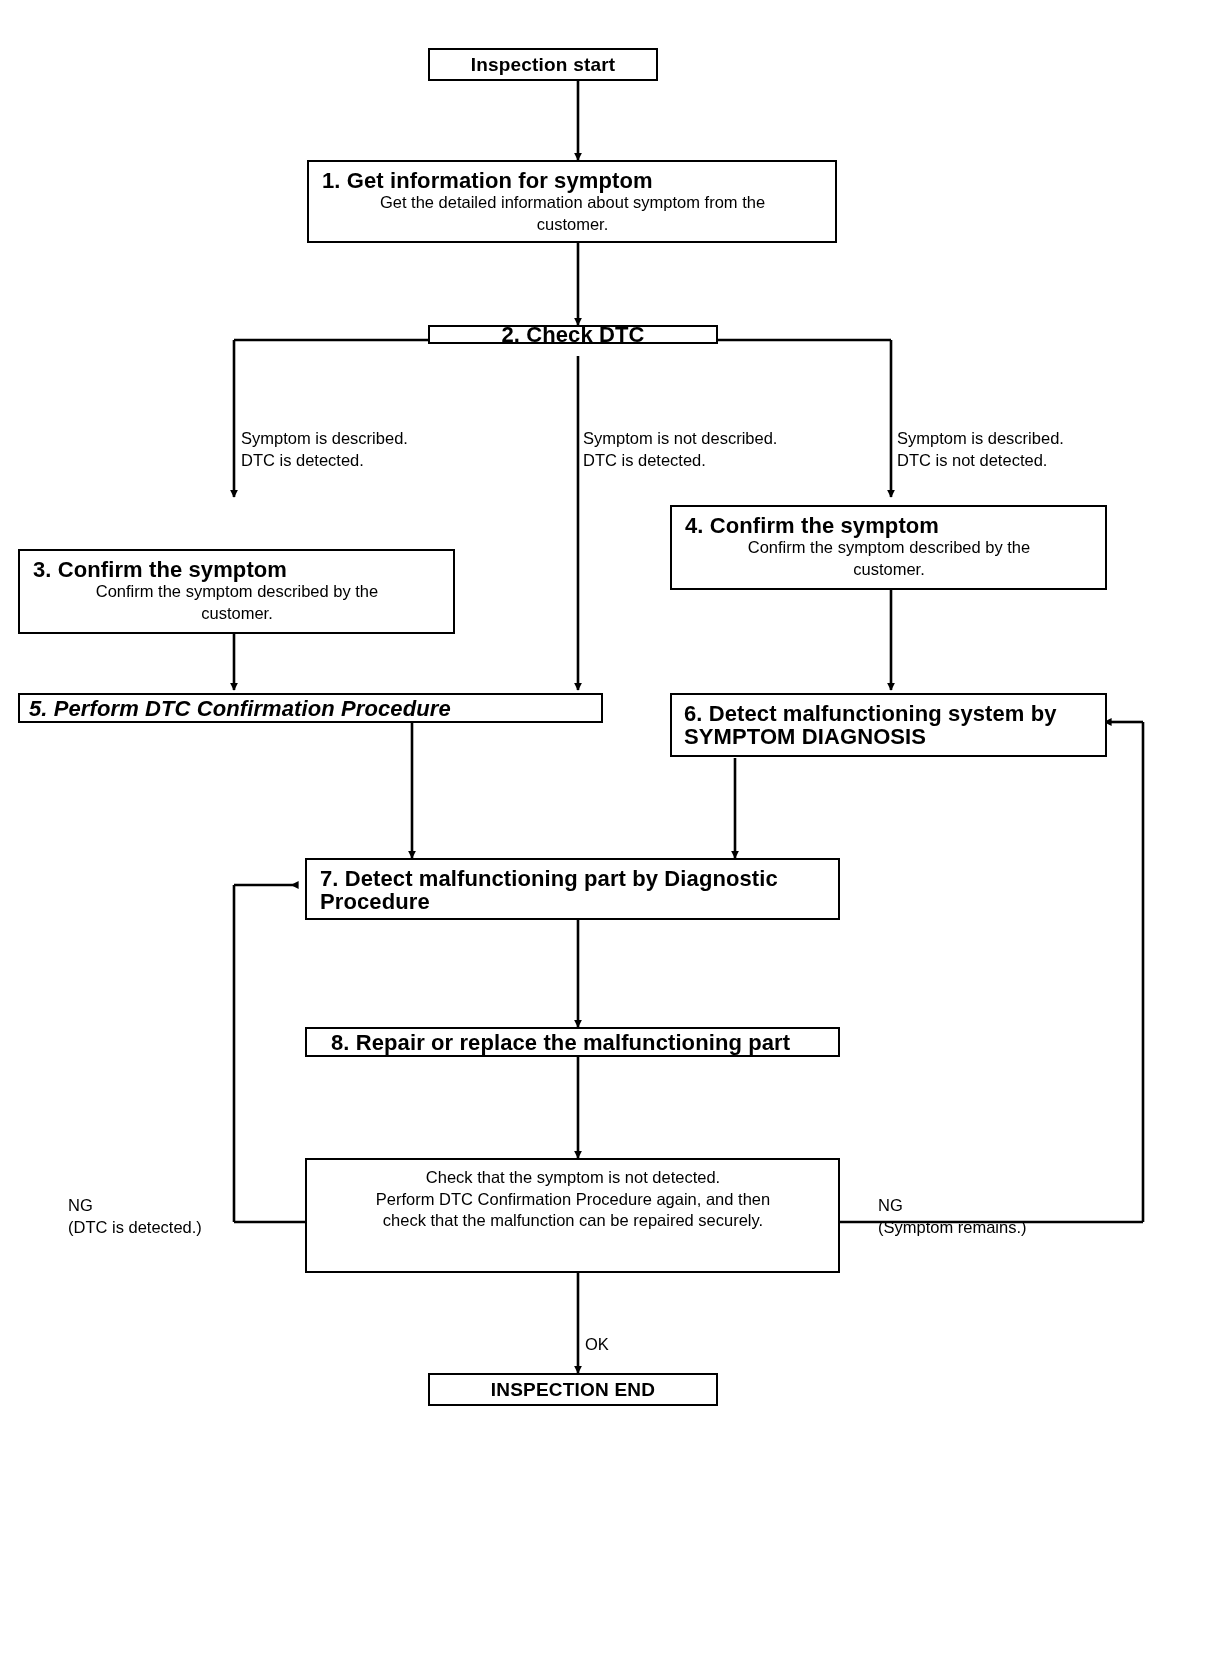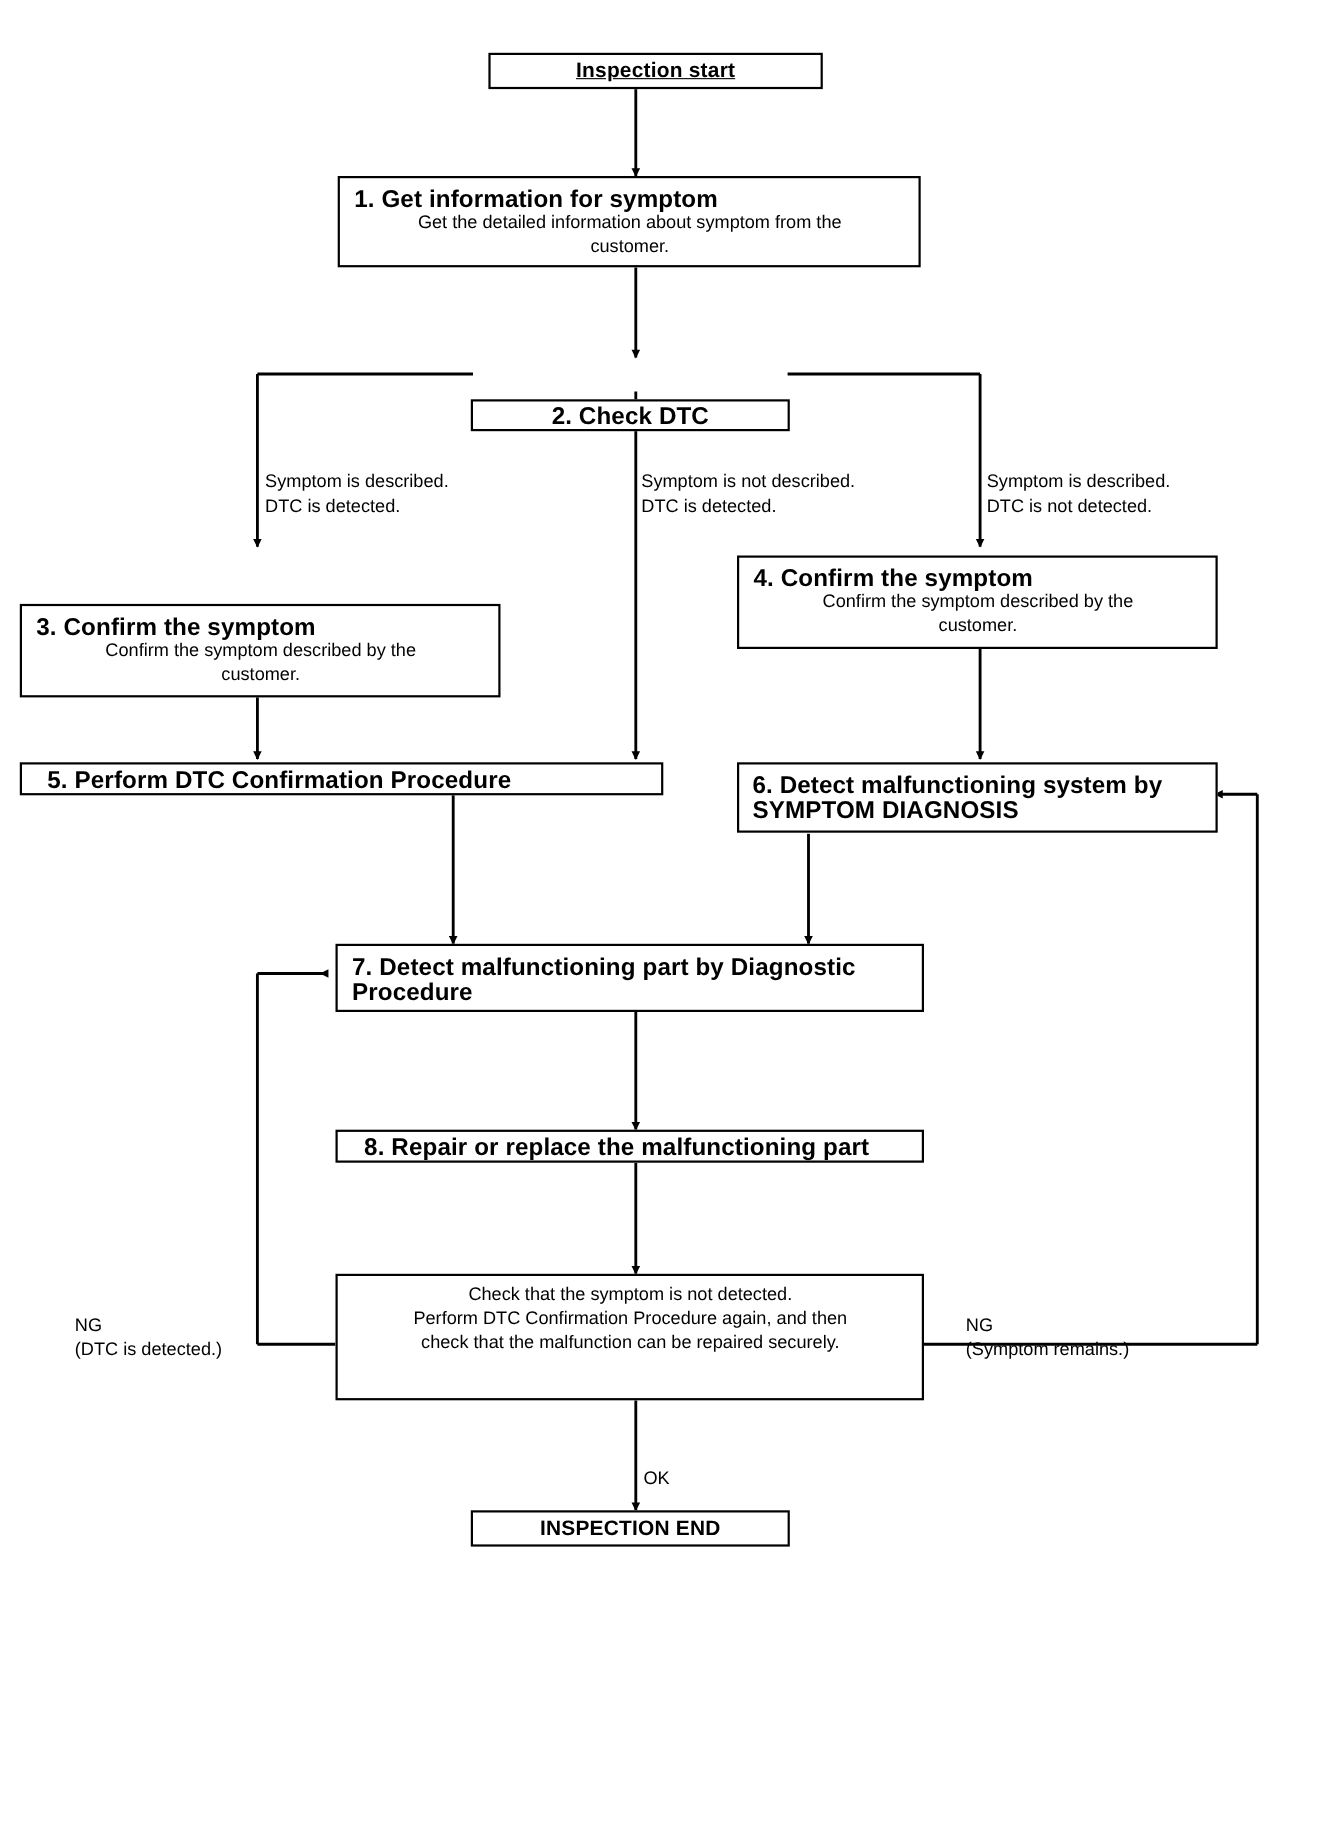--- a/index.html
+++ b/index.html
@@ -63,33 +63,33 @@
       <line x1="305" y1="1222" x2="234" y2="1222"></line>
       <line x1="234" y1="1222" x2="234" y2="885"></line>
       <line x1="234" y1="885" x2="298" y2="885" marker-end="url(#ahL)"></line>
 
       <line x1="840" y1="1222" x2="1143" y2="1222"></line>
       <line x1="1143" y1="1222" x2="1143" y2="722"></line>
       <line x1="1143" y1="722" x2="1111" y2="722" marker-end="url(#ahL)"></line>
     </g>
   </svg>
 
-  <div class="term" style="left:444px;top:48px;width:304px;height:33px;text-decoration:underline;">
+  <div class="term" style="left:428px;top:48px;width:230px;height:33px;">
     <span>Inspection start</span>
   </div>
 
   <div class="box" style="left:307px;top:160px;width:530px;height:83px;">
     <div class="pad">
       <div class="ttl">1. Get information for symptom</div>
       <div class="bdy" style="white-space:pre-line;">Get the detailed information about symptom from the
 customer.</div>
     </div>
   </div>
 
-  <div class="box" style="left:428px;top:325px;width:290px;height:29px;display:flex;align-items:center;justify-content:center;margin-top:38px;">
+  <div class="box" style="left:428px;top:325px;width:290px;height:19px;display:flex;align-items:center;justify-content:center;">
     <div class="ttl">2. Check DTC</div>
   </div>
 
   <div class="lbl" style="left:241px;top:400px;white-space:pre-line;">Symptom is described.
 DTC is detected.</div>
   <div class="lbl" style="left:583px;top:400px;white-space:pre-line;">Symptom is not described.
 DTC is detected.</div>
   <div class="lbl" style="left:897px;top:400px;white-space:pre-line;">Symptom is described.
 DTC is not detected.</div>
 
@@ -103,21 +103,21 @@
 
   <div class="box" style="left:670px;top:505px;width:437px;height:85px;">
     <div class="pad">
       <div class="ttl">4. Confirm the symptom</div>
       <div class="bdy" style="white-space:pre-line;">Confirm the symptom described by the
 customer.</div>
     </div>
   </div>
 
   <div class="box" style="left:18px;top:693px;width:585px;height:30px;display:flex;align-items:center;">
-    <div class="ttl" style="padding-left:23px;">5. Perform DTC Confirmation Procedure</div>
+    <div class="ttl" style="padding-left:9px;font-style:italic;">5. Perform DTC Confirmation Procedure</div>
   </div>
 
   <div class="box" style="left:670px;top:693px;width:437px;height:64px;">
     <div class="ttl" style="padding:7px 0 0 12px;white-space:pre-line;">6. Detect malfunctioning system by
     SYMPTOM DIAGNOSIS</div>
   </div>
 
   <div class="box" style="left:305px;top:858px;width:535px;height:62px;">
     <div class="ttl" style="padding:7px 0 0 13px;white-space:pre-line;">7. Detect malfunctioning part by Diagnostic
     Procedure</div>

